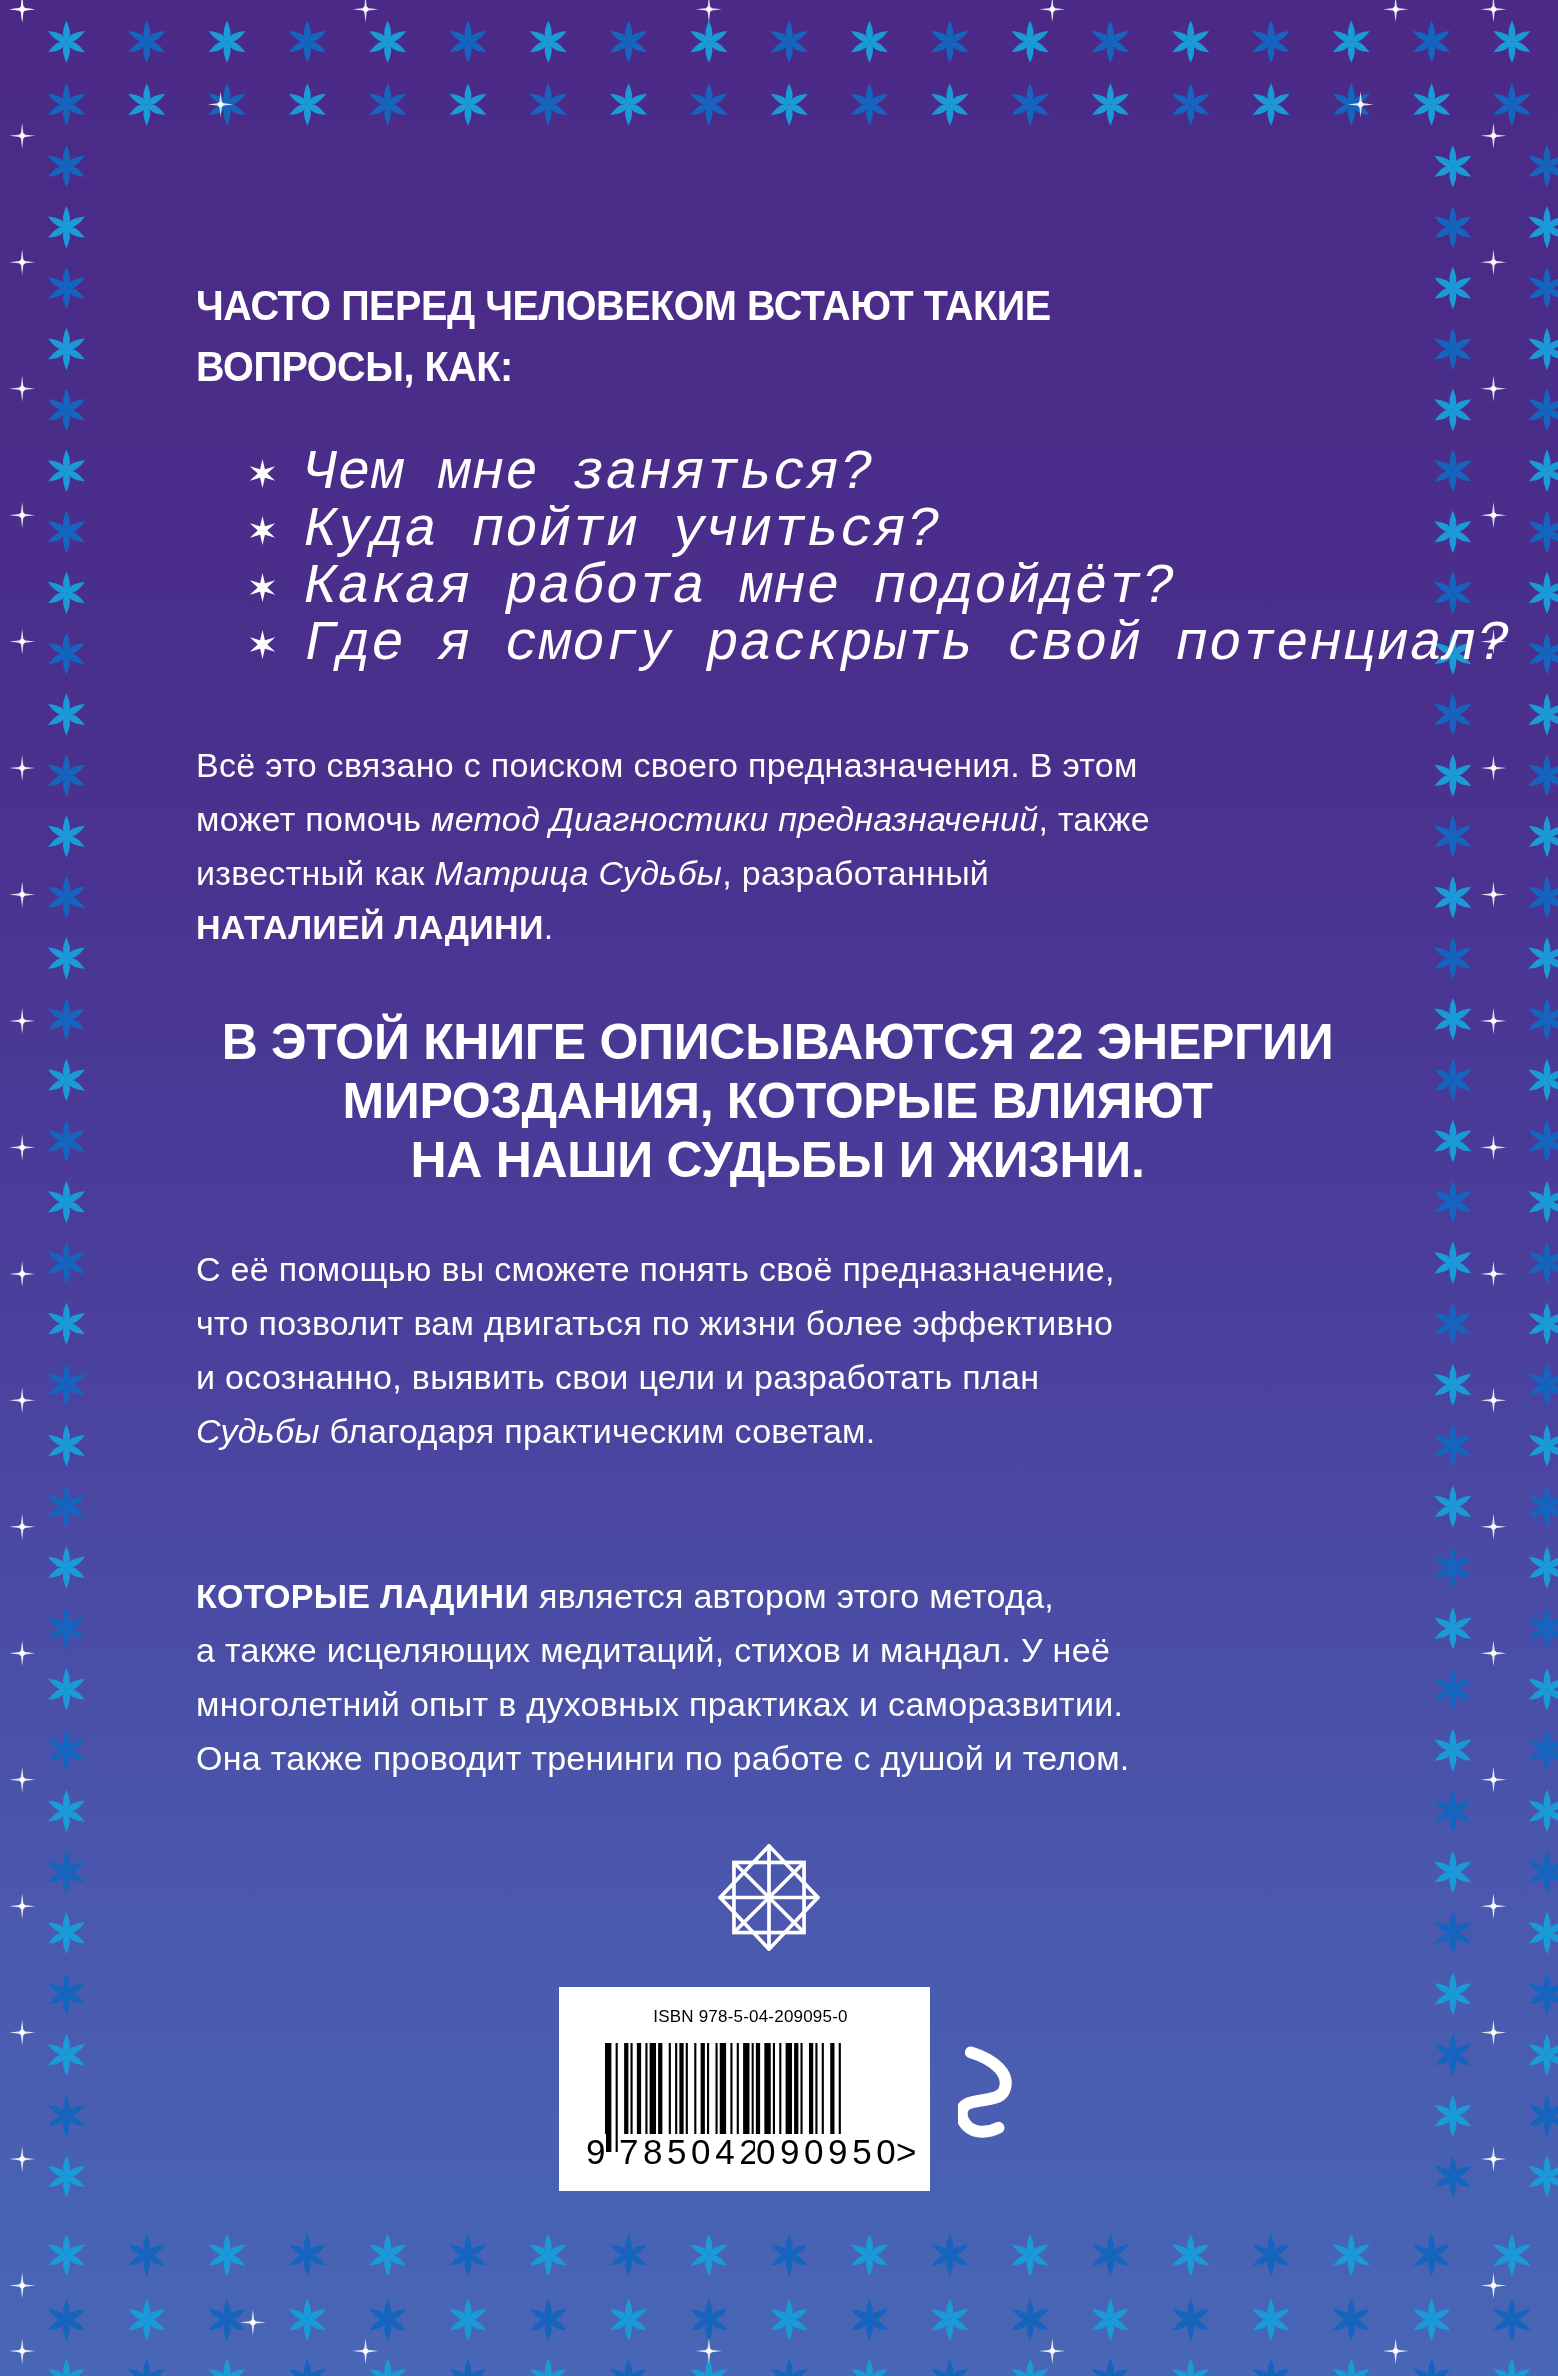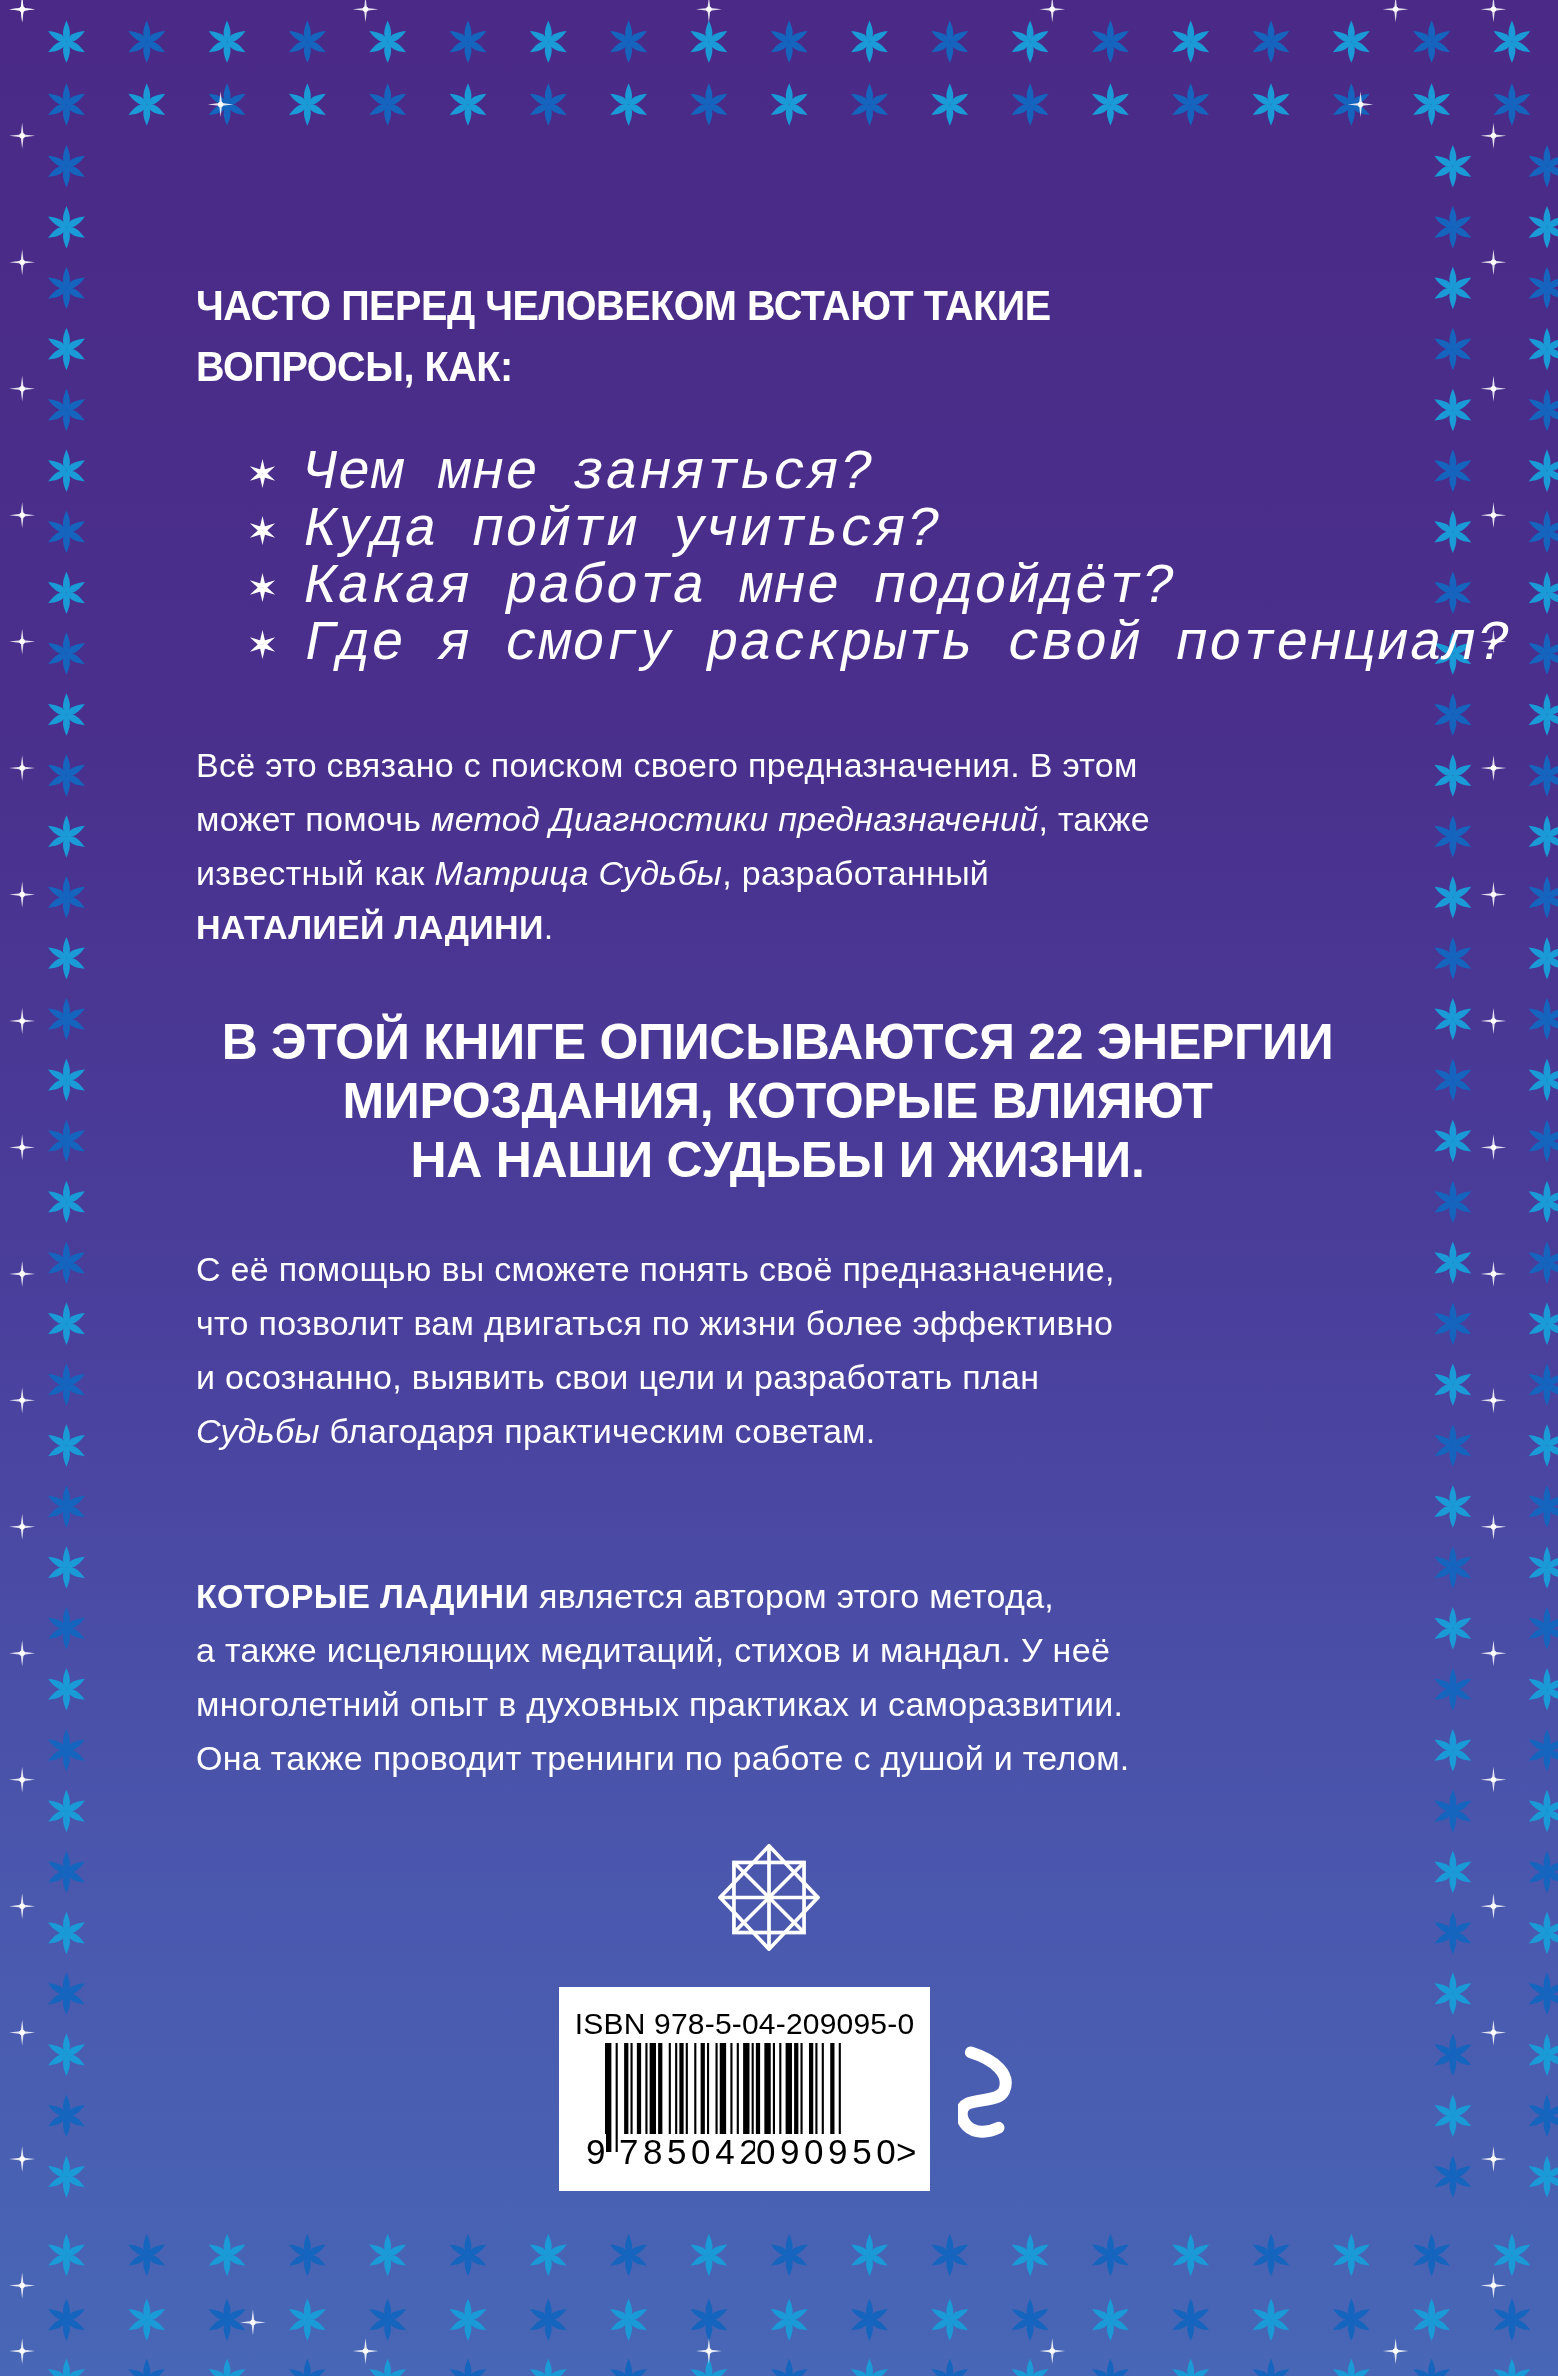--- a/index.html
+++ b/index.html
@@ -35,22 +35,22 @@
   }
   .highlight .line { display:block; }
 
   .mandala { position:absolute; left:718px; top:1844px; width:102px; height:107px; }
 
   .barcode-box {
     position:absolute; left:559px; top:1987px; width:371px; height:204px;
     background:#ffffff; color:#000;
   }
   .isbn-text {
-    position:absolute; left:0; top:20px; width:371px; text-align:center;
-    font-family:"Liberation Sans", sans-serif; font-size:30px; letter-spacing:0.2px;
+    position:absolute; left:6px; top:20px; width:371px; text-align:center;
+    font-family:"Liberation Sans", sans-serif; font-size:17px; letter-spacing:0.2px;
   }
   .bars { position:absolute; left:46px; top:56px; width:279px; height:109px; }
   .ean-digits {
     position:absolute; top:147px; left:26px; width:332px; height:35px;
     font-family:"Liberation Sans", sans-serif; font-size:35px; line-height:35px;
   }
   .ean-digits span { position:absolute; top:0; background:#fff; padding:0 0.9px; }
 
   .publisher-logo { position:absolute; left:958px; top:2043px; width:57px; height:96px; }
 </style>

